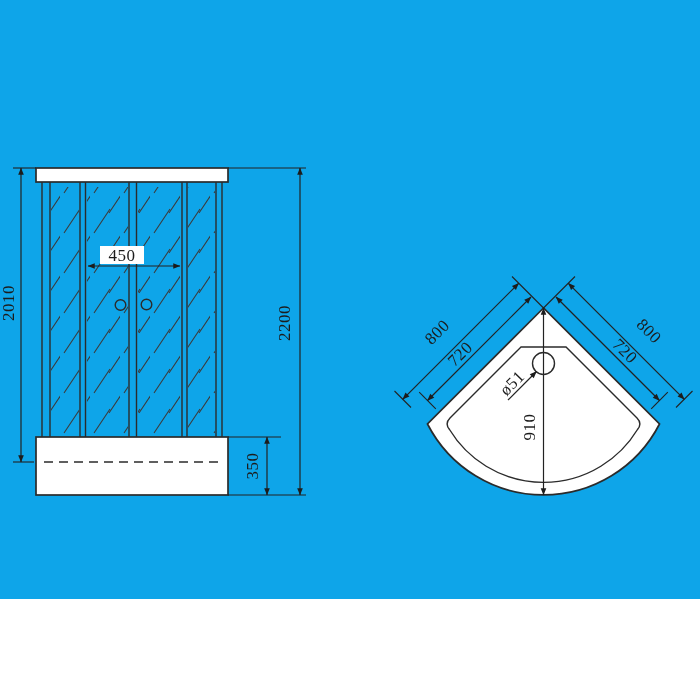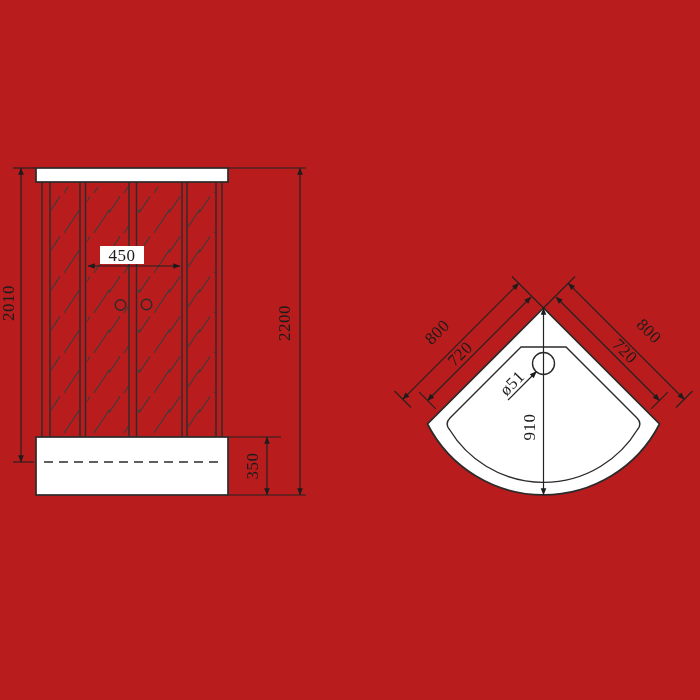--- a/index.html
+++ b/index.html
@@ -7,22 +7,22 @@
     padding: 0;
     background: #ffffff;
     width: 700px;
     height: 700px;
     overflow: hidden;
     font-family: "Liberation Serif", serif;
   }
   .canvas {
     position: relative;
     width: 700px;
-    height: 700px;
-    background: #b91c1c;
+    height: 599px;
+    background: #0ea5e9;
     text-align: center;
   }
   svg { display: block; }
   .outline      { fill: #ffffff; stroke: #2b2b2b; stroke-width: 1.7; }
   .thinline     { stroke: #2b2b2b; stroke-width: 1.4; fill: none; }
   .dimline      { stroke: #222222; stroke-width: 1.2; fill: none; }
   .extline      { stroke: #222222; stroke-width: 1.1; fill: none; }
   .dashline     { stroke: #2b2b2b; stroke-width: 1.3; fill: none; stroke-dasharray: 9 6; }
   .dimtext      { font-family: "Liberation Serif", serif; font-size: 17px; fill: #1c1c1c; letter-spacing: 0.5px; }
   .labelmask    { fill: #ffffff; }

